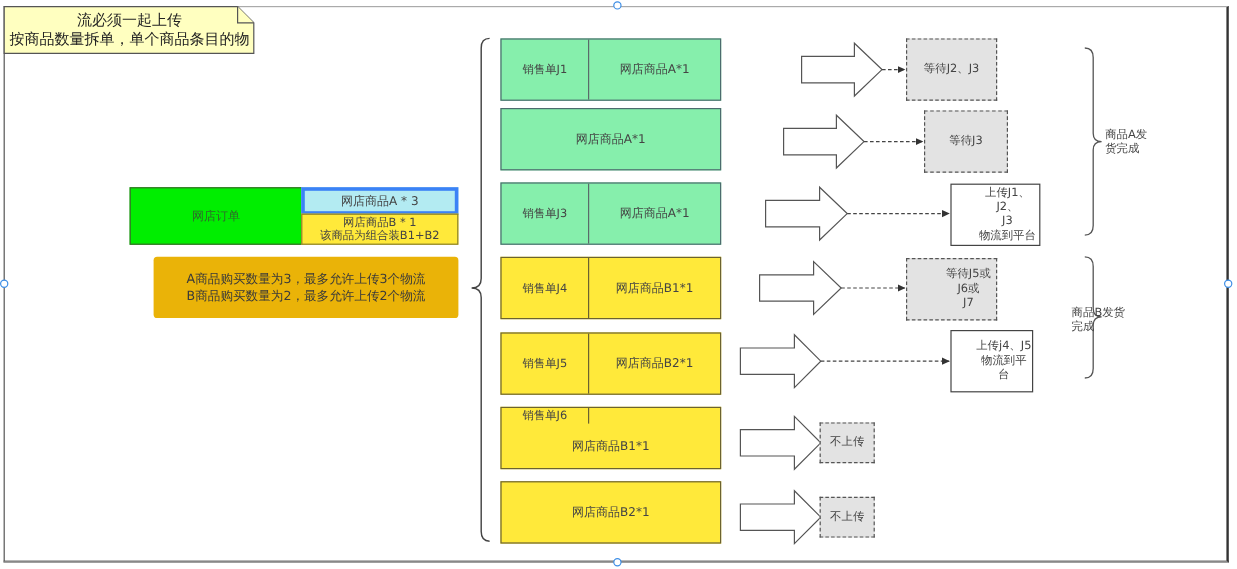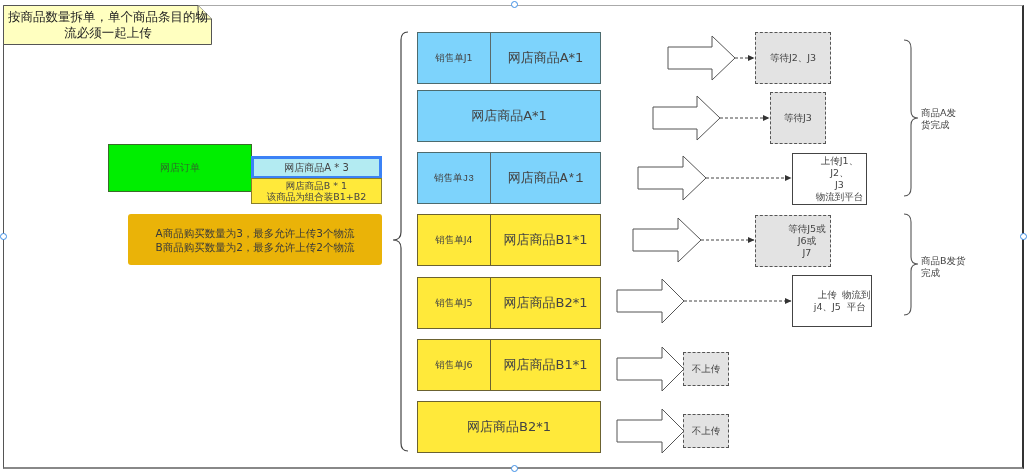--- a/index.html
+++ b/index.html
@@ -5,39 +5,39 @@
   html, body { margin: 0; padding: 0; background: #ffffff; }
   body { width: 1031px; height: 474px; position: relative; overflow: hidden;
          font-family: "DejaVu Sans", "Liberation Sans", sans-serif; color: #333; }
   .abs { position: absolute; box-sizing: border-box; }
   .canvas-frame { left: 3px; top: 5px; width: 1021px; height: 464px;
                   border-left: 1px solid #555; border-top: 1px solid #aaa;
                   border-right: 2px solid #333; border-bottom: 2px solid #888; }
   .handle { width: 7px; height: 7px; border: 1.5px solid #3d8ee6; border-radius: 50%; background: #fff; }
   .note-text { left: 8px; top: 9px; width: 200px; font-size: 12.5px; line-height: 16px;
                text-align: center; color: #222; font-weight: 500; }
-  .order-main { left: 108px; top: 144px; width: 144px; height: 48px; background: #00ee00;
+  .order-main { left: 108px; top: 156px; width: 144px; height: 48px; background: #00ee00;
                 border: 1.5px solid #3a6b2a; display: flex; align-items: center; justify-content: center;
                 font-size: 10px; color: #2f6a2a; }
   .order-a { left: 251px; top: 156px; width: 131px; height: 23px; background: #b3ebf2;
              border: 3px solid #3b82f6; display: flex; align-items: center; justify-content: center;
              font-size: 10px; color: #444; }
   .order-b { left: 251px; top: 178px; width: 131px; height: 26px; background: #ffe93a;
              border: 1px solid #8a7f2a; display: flex; flex-direction: column; align-items: center;
              justify-content: center; font-size: 9.5px; line-height: 11px; color: #444; }
   .note-red { left: 128px; top: 214px; width: 254px; height: 51px; background: #eab308;
               border-radius: 3px; display: flex; flex-direction: column; align-items: center;
               justify-content: center; font-size: 10.5px; line-height: 14px; color: #3a3a3a; }
   .row { left: 417px; width: 184px; height: 52px; display: flex; border: 1.5px solid #4a5a5a; }
-  .row.cyan { background: #7dd3fc; border-color: #4d6b6e; }
+  .row.cyan { background: #86efac; border-color: #4d6b6e; }
   .row.yellow { background: #ffe93a; border-color: #6b6230; }
   .row .c1 { width: 72px; border-right: 1.5px solid #5a6a6a; display: flex; align-items: center;
              justify-content: center; font-size: 9.5px; color: #444; }
   .row.yellow .c1 { border-right-color: #6b6230; }
-  .row .c2 { flex: 1; display: flex; align-items: center; justify-content: center; font-size: 13px; color: #444; }
+  .row .c2 { flex: 1; display: flex; align-items: center; justify-content: center; font-size: 10px; color: #444; }
   .res { display: flex; align-items: center; justify-content: center; text-align: center;
          font-size: 9.5px; line-height: 12px; color: #444; }
   .res.wait { background: #e3e3e3; border: 1.3px dashed #555; }
   .res.upload { background: #ffffff; border: 1.3px solid #444; padding-left: 20px; }
   .brace-label { font-size: 9.5px; line-height: 12px; color: #444; }
   svg.overlay { position: absolute; left: 0; top: 0; }
 </style>
 </head>
 <body>
 
@@ -72,22 +72,22 @@
       <path d="M633,229 L678,229 L678,218 L701,240 L678,262 L678,251 L633,251 Z" fill="#fff" stroke="#555" stroke-width="1"></path>
       <line x1="701" y1="240" x2="754" y2="240" stroke="#444" stroke-width="1" stroke-dasharray="3,2" marker-end="url(#ah)"></line>
       <path d="M617,290 L662,290 L662,279 L684,301 L662,323 L662,312 L617,312 Z" fill="#fff" stroke="#555" stroke-width="1"></path>
       <line x1="684" y1="301" x2="791" y2="301" stroke="#444" stroke-width="1" stroke-dasharray="3,2" marker-end="url(#ah)"></line>
       <path d="M617,358 L662,358 L662,347 L684,369 L662,391 L662,380 L617,380 Z" fill="#fff" stroke="#555" stroke-width="1"></path>
       <path d="M617,420 L662,420 L662,409 L684,431 L662,453 L662,442 L617,442 Z" fill="#fff" stroke="#555" stroke-width="1"></path>
     </g>
 </svg>
 
 <div class="abs note-text">
+  <div>流必须一起上传</div>
   <div>按商品数量拆单，单个商品条目的物</div>
-  <div>流必须一起上传</div>
 </div>
 
 <div class="abs order-main">
   <span>网店订单</span>
 </div>
 <div class="abs order-a">
   <span>网店商品A * 3</span>
 </div>
 <div class="abs order-b">
   <span>网店商品B * 1</span>
@@ -99,66 +99,66 @@
   <span>B商品购买数量为2，最多允许上传2个物流</span>
 </div>
 
 <div class="abs row cyan" style="top:32px;">
   <div class="c1">销售单J1</div>
   <div class="c2">网店商品A*1</div>
 </div>
 <div class="abs row cyan" style="top:90px;">
   <div class="c2">网店商品A*1</div>
 </div>
-<div class="abs row cyan" style="top:152px;font-family:Liberation Mono, monospace;">
+<div class="abs row cyan" style="top:152px;">
   <div class="c1">销售单J3</div>
   <div class="c2">网店商品A*1</div>
 </div>
 <div class="abs row yellow" style="top:214px;">
   <div class="c1">销售单J4</div>
   <div class="c2">网店商品B1*1</div>
 </div>
 <div class="abs row yellow" style="top:277px;">
   <div class="c1">销售单J5</div>
   <div class="c2">网店商品B2*1</div>
 </div>
-<div class="abs row yellow" style="top:339px;">
+<div class="abs row yellow" style="top:339px;flex-direction:column;">
   <div class="c1">销售单J6</div>
   <div class="c2">网店商品B1*1</div>
 </div>
 <div class="abs row yellow" style="top:401px;">
   <div class="c2">网店商品B2*1</div>
 </div>
 
 <div class="abs res wait" style="left:755px;top:32px;width:76px;height:52px;">
   <span>等待J2、J3</span>
 </div>
-<div class="abs res wait" style="left:770px;top:92px;width:56px;height:52px;">
+<div class="abs res wait" style="left:770px;top:92px;width:70px;height:52px;">
   <span>等待J3</span>
 </div>
 <div class="abs res upload" style="left:792px;top:153px;width:75px;height:52px;flex-direction:column;">
   <span>上传J1、J2、</span>
   <span>J3</span>
   <span>物流到平台</span>
 </div>
 <div class="abs res wait" style="left:755px;top:215px;width:76px;height:52px;flex-direction:column;padding-left:28px;">
   <span>等待J5或J6或</span>
   <span>J7</span>
 </div>
-<div class="abs res upload" style="left:792px;top:275px;width:80px;height:52px;flex-direction:row;">
+<div class="abs res upload" style="left:792px;top:275px;width:69px;height:52px;flex-direction:column;">
   <span>上传j4、J5</span>
   <span>物流到平台</span>
 </div>
 <div class="abs res wait" style="left:683px;top:352px;width:46px;height:34px;">
   <span>不上传</span>
 </div>
 <div class="abs res wait" style="left:683px;top:414px;width:46px;height:34px;">
   <span>不上传</span>
 </div>
 
 <div class="abs brace-label" style="left:921px;top:107px;">
   <div>商品A发</div>
   <div>货完成</div>
 </div>
-<div class="abs brace-label" style="left:921px;top:255px;">
+<div class="abs brace-label" style="left:893px;top:255px;">
   <div>商品B发货</div>
   <div>完成</div>
 </div>
 
 </body></html>

